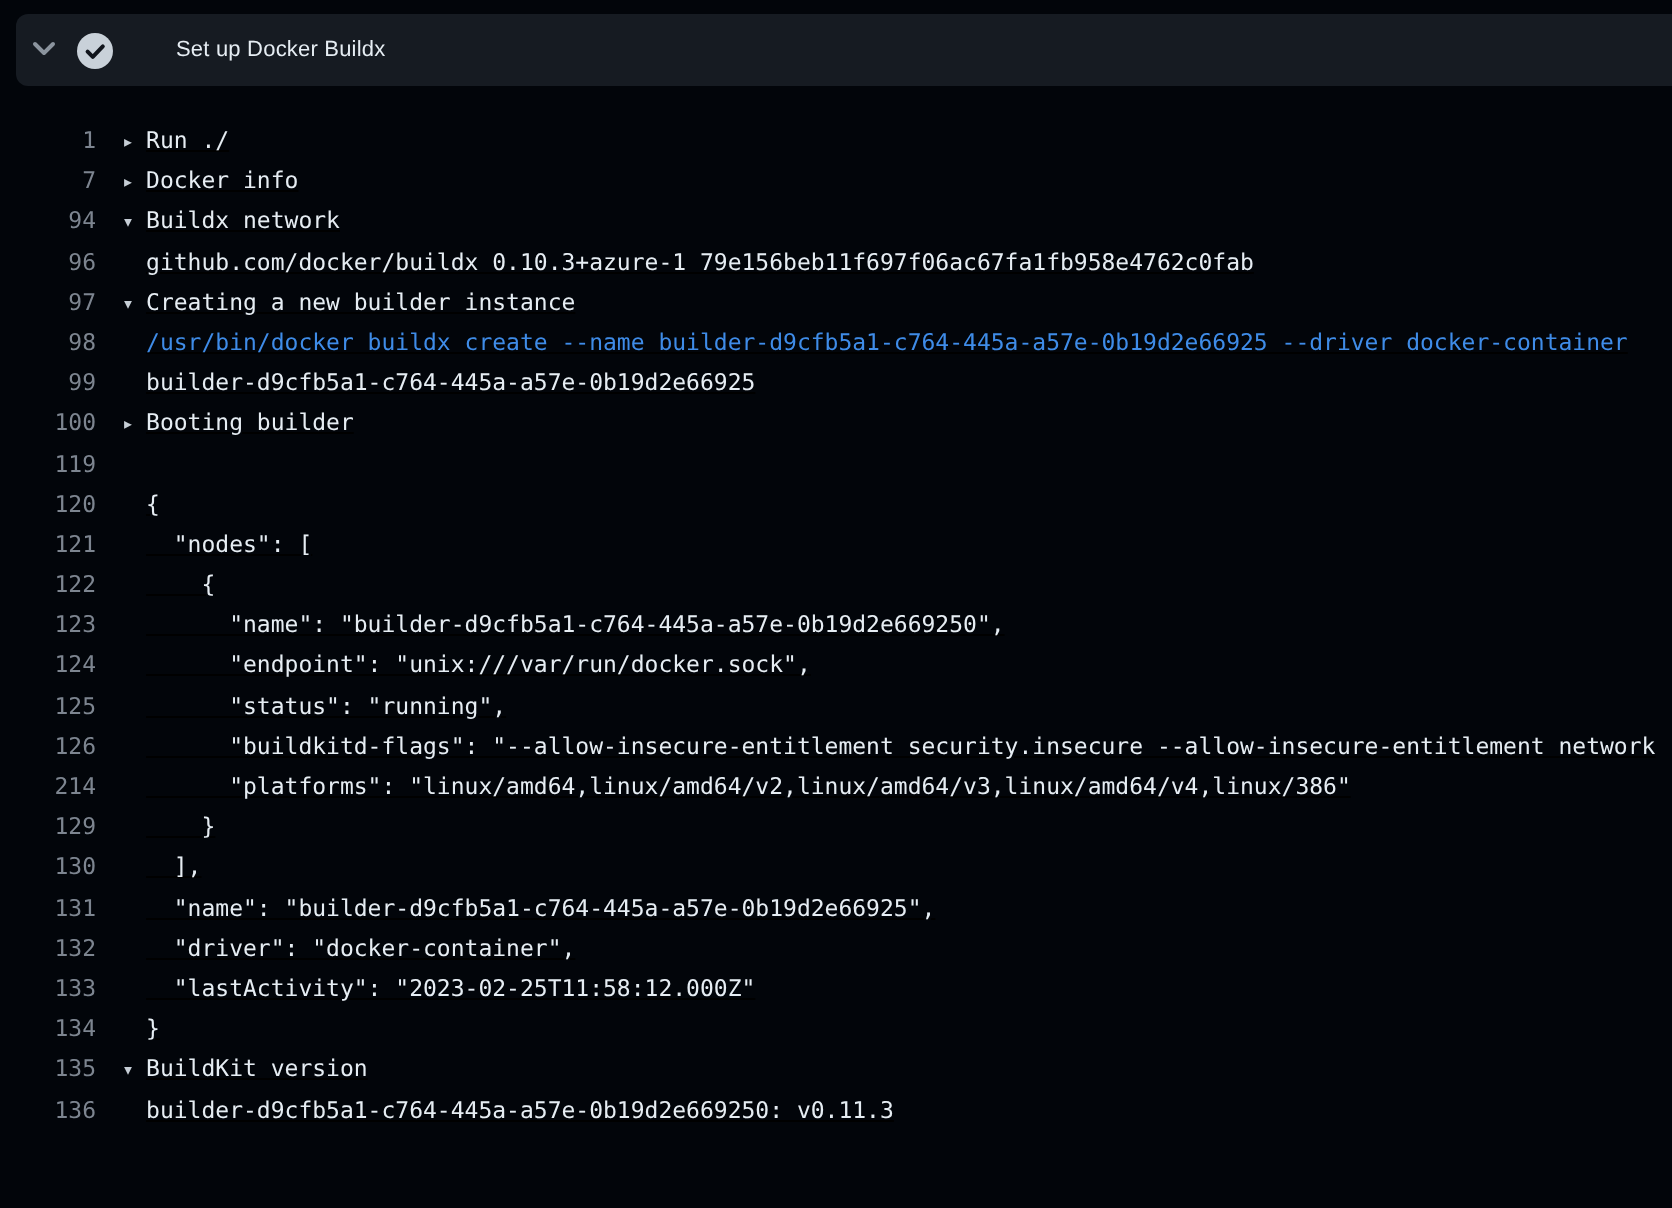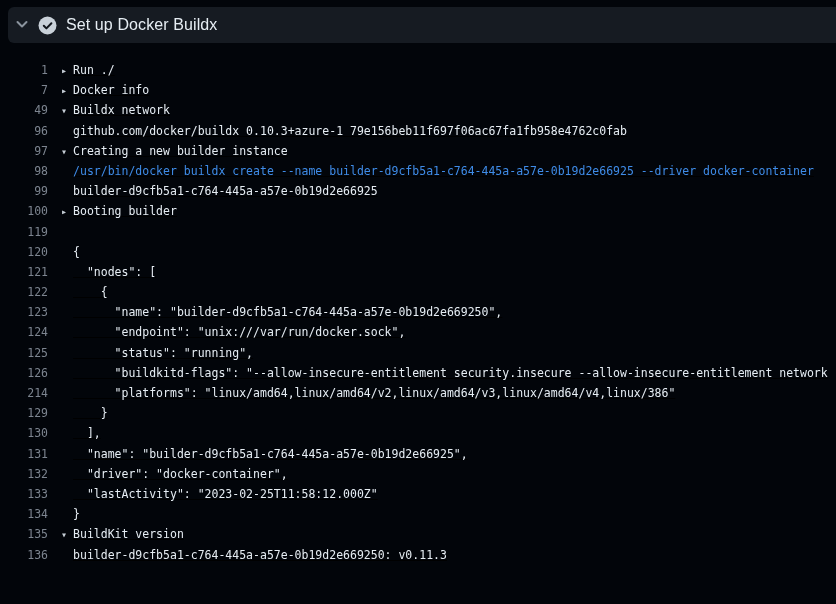--- a/index.html
+++ b/index.html
@@ -22,23 +22,24 @@
   }
   .chevron-btn {
     width: 16px; height: 16px;
     margin-right: 8px;
     display: flex; align-items: center; justify-content: center;
     background: none; border: none; cursor: pointer; flex: none;
   }
   .status-icon { width: 19px; height: 19px; margin-right: 9px; flex: none; }
   .step-title {
     color: var(--text, #e6edf3);
-    font-size: 16px;
+    font-size: 11px;
     font-weight: 500;
     letter-spacing: 0.1px;
+    margin-left: 22px;
   }
   .log {
     padding-top: 17px;
     width: 100%;
     overflow: hidden;
     font-family: "DejaVu Sans Mono", "Liberation Mono", monospace;
     font-size: 11.5px;
   }
   .row {
     display: flex;
@@ -90,21 +91,21 @@
     <span class="num">1</span>
     <span class="content"><span class="arrow">▸</span><span class="text">Run ./</span></span>
   </div>
 
   <div class="row group-collapsed">
     <span class="num">7</span>
     <span class="content"><span class="arrow">▸</span><span class="text">Docker info</span></span>
   </div>
 
   <div class="row group-expanded">
-    <span class="num">49</span>
+    <span class="num">94</span>
     <span class="content"><span class="arrow">▾</span><span class="text">Buildx network</span></span>
   </div>
 
 
   <div class="row output">
     <span class="num">96</span>
     <span class="content"><span class="arrow"></span><span class="text">github.com/docker/buildx 0.10.3+azure-1 79e156beb11f697f06ac67fa1fb958e4762c0fab</span></span>
   </div>
 
   <div class="row group-expanded">

